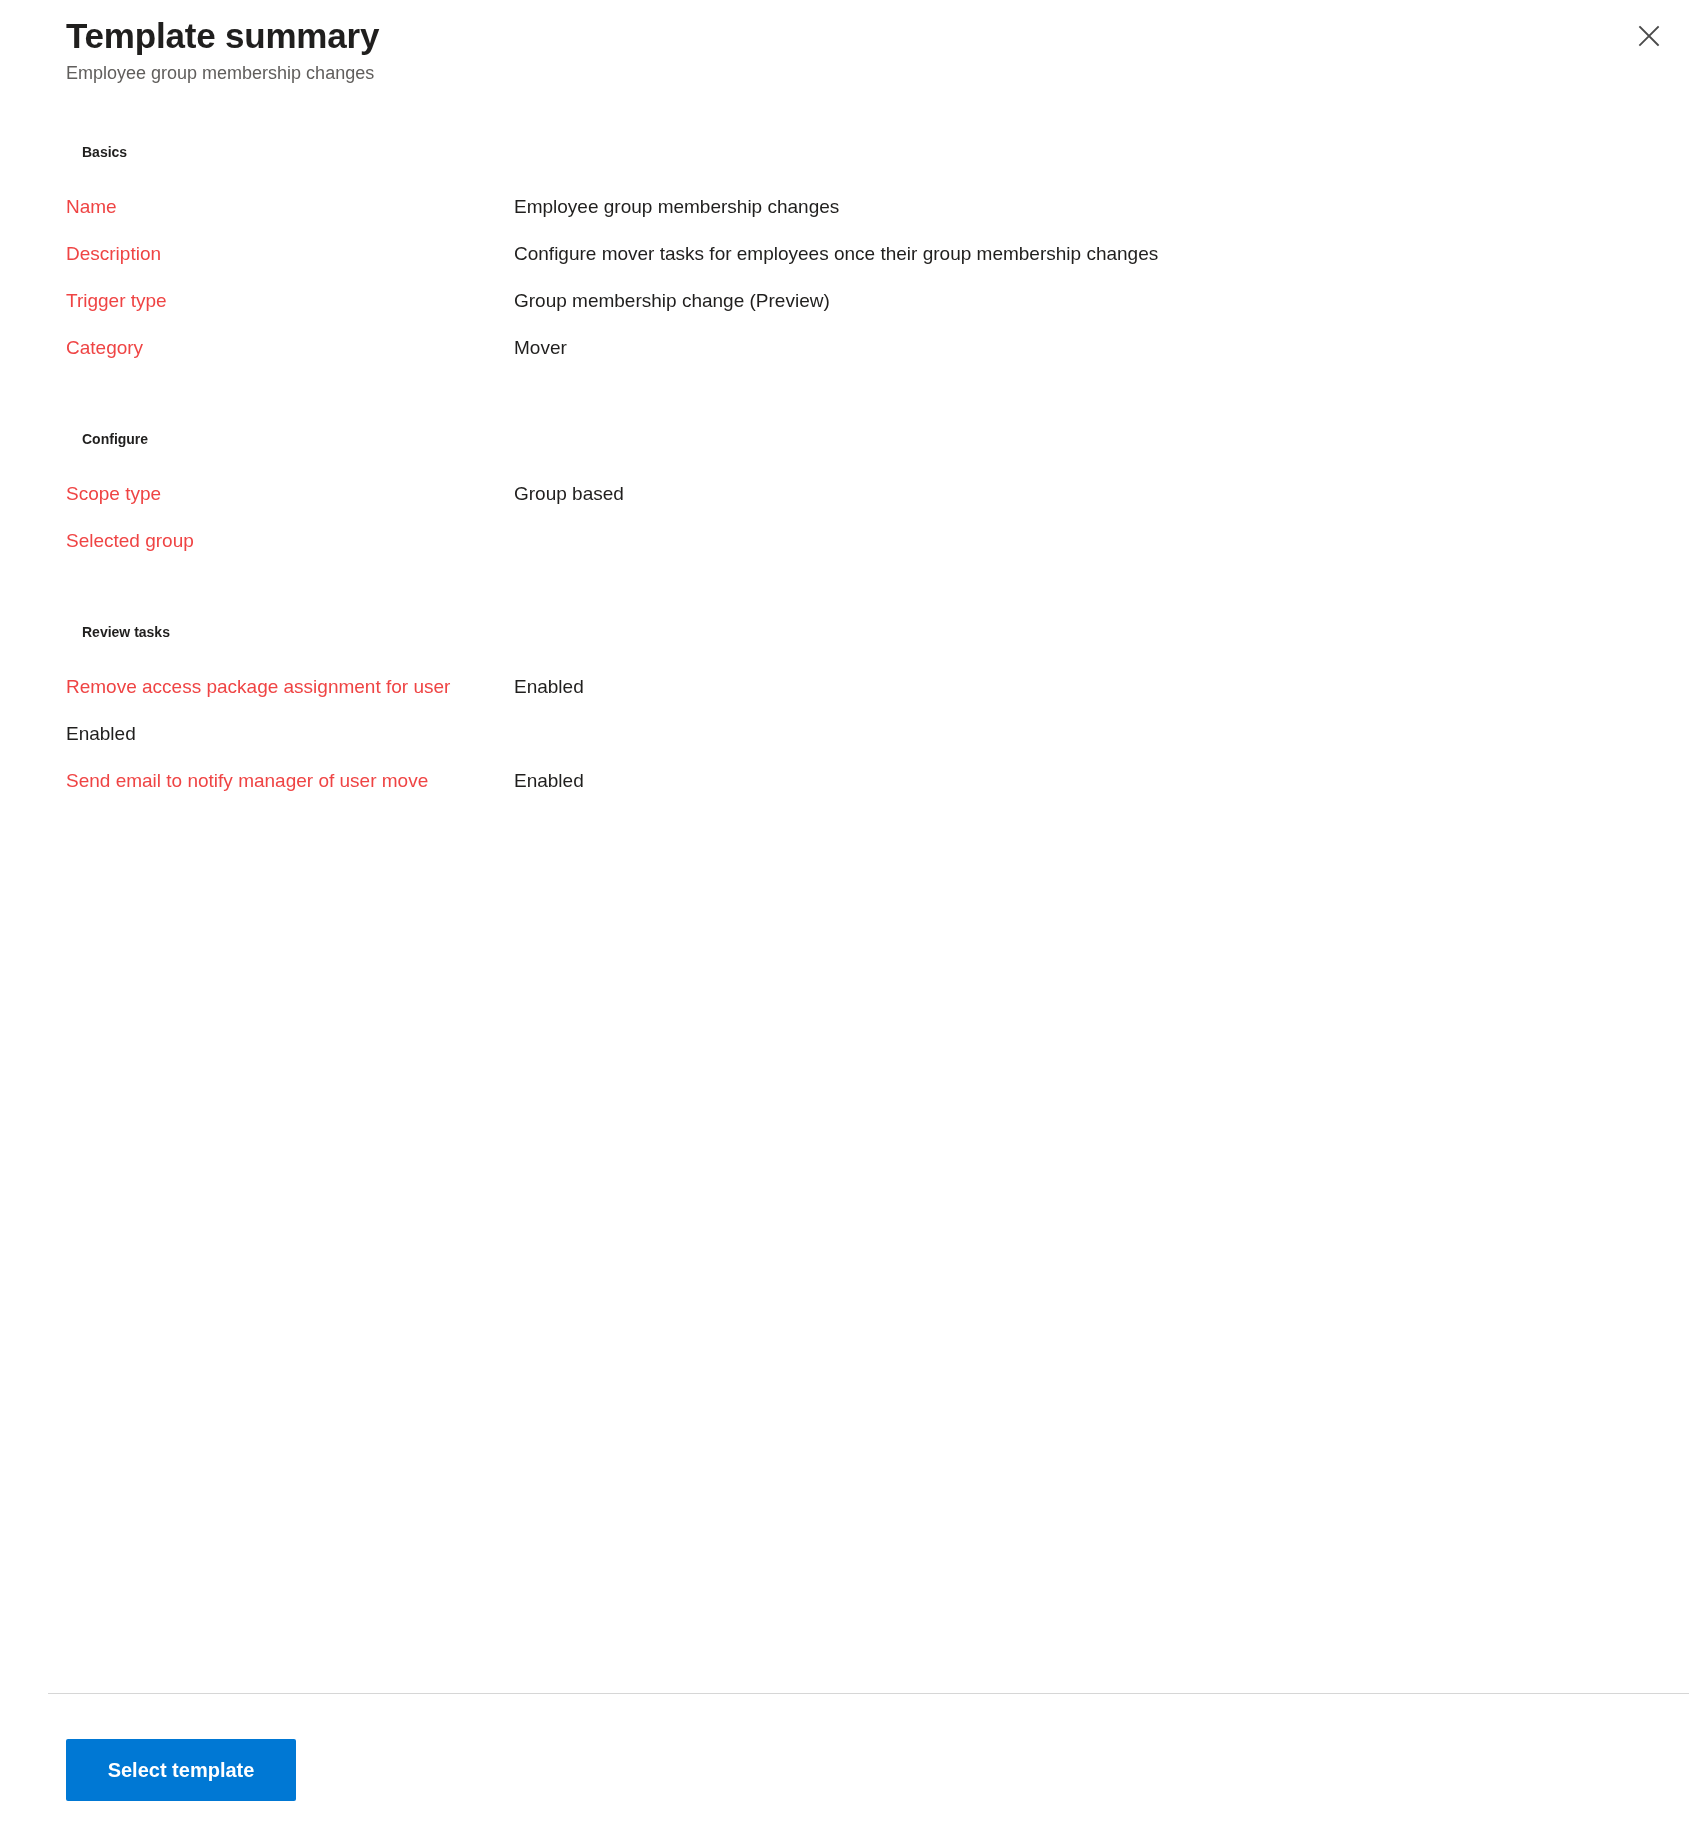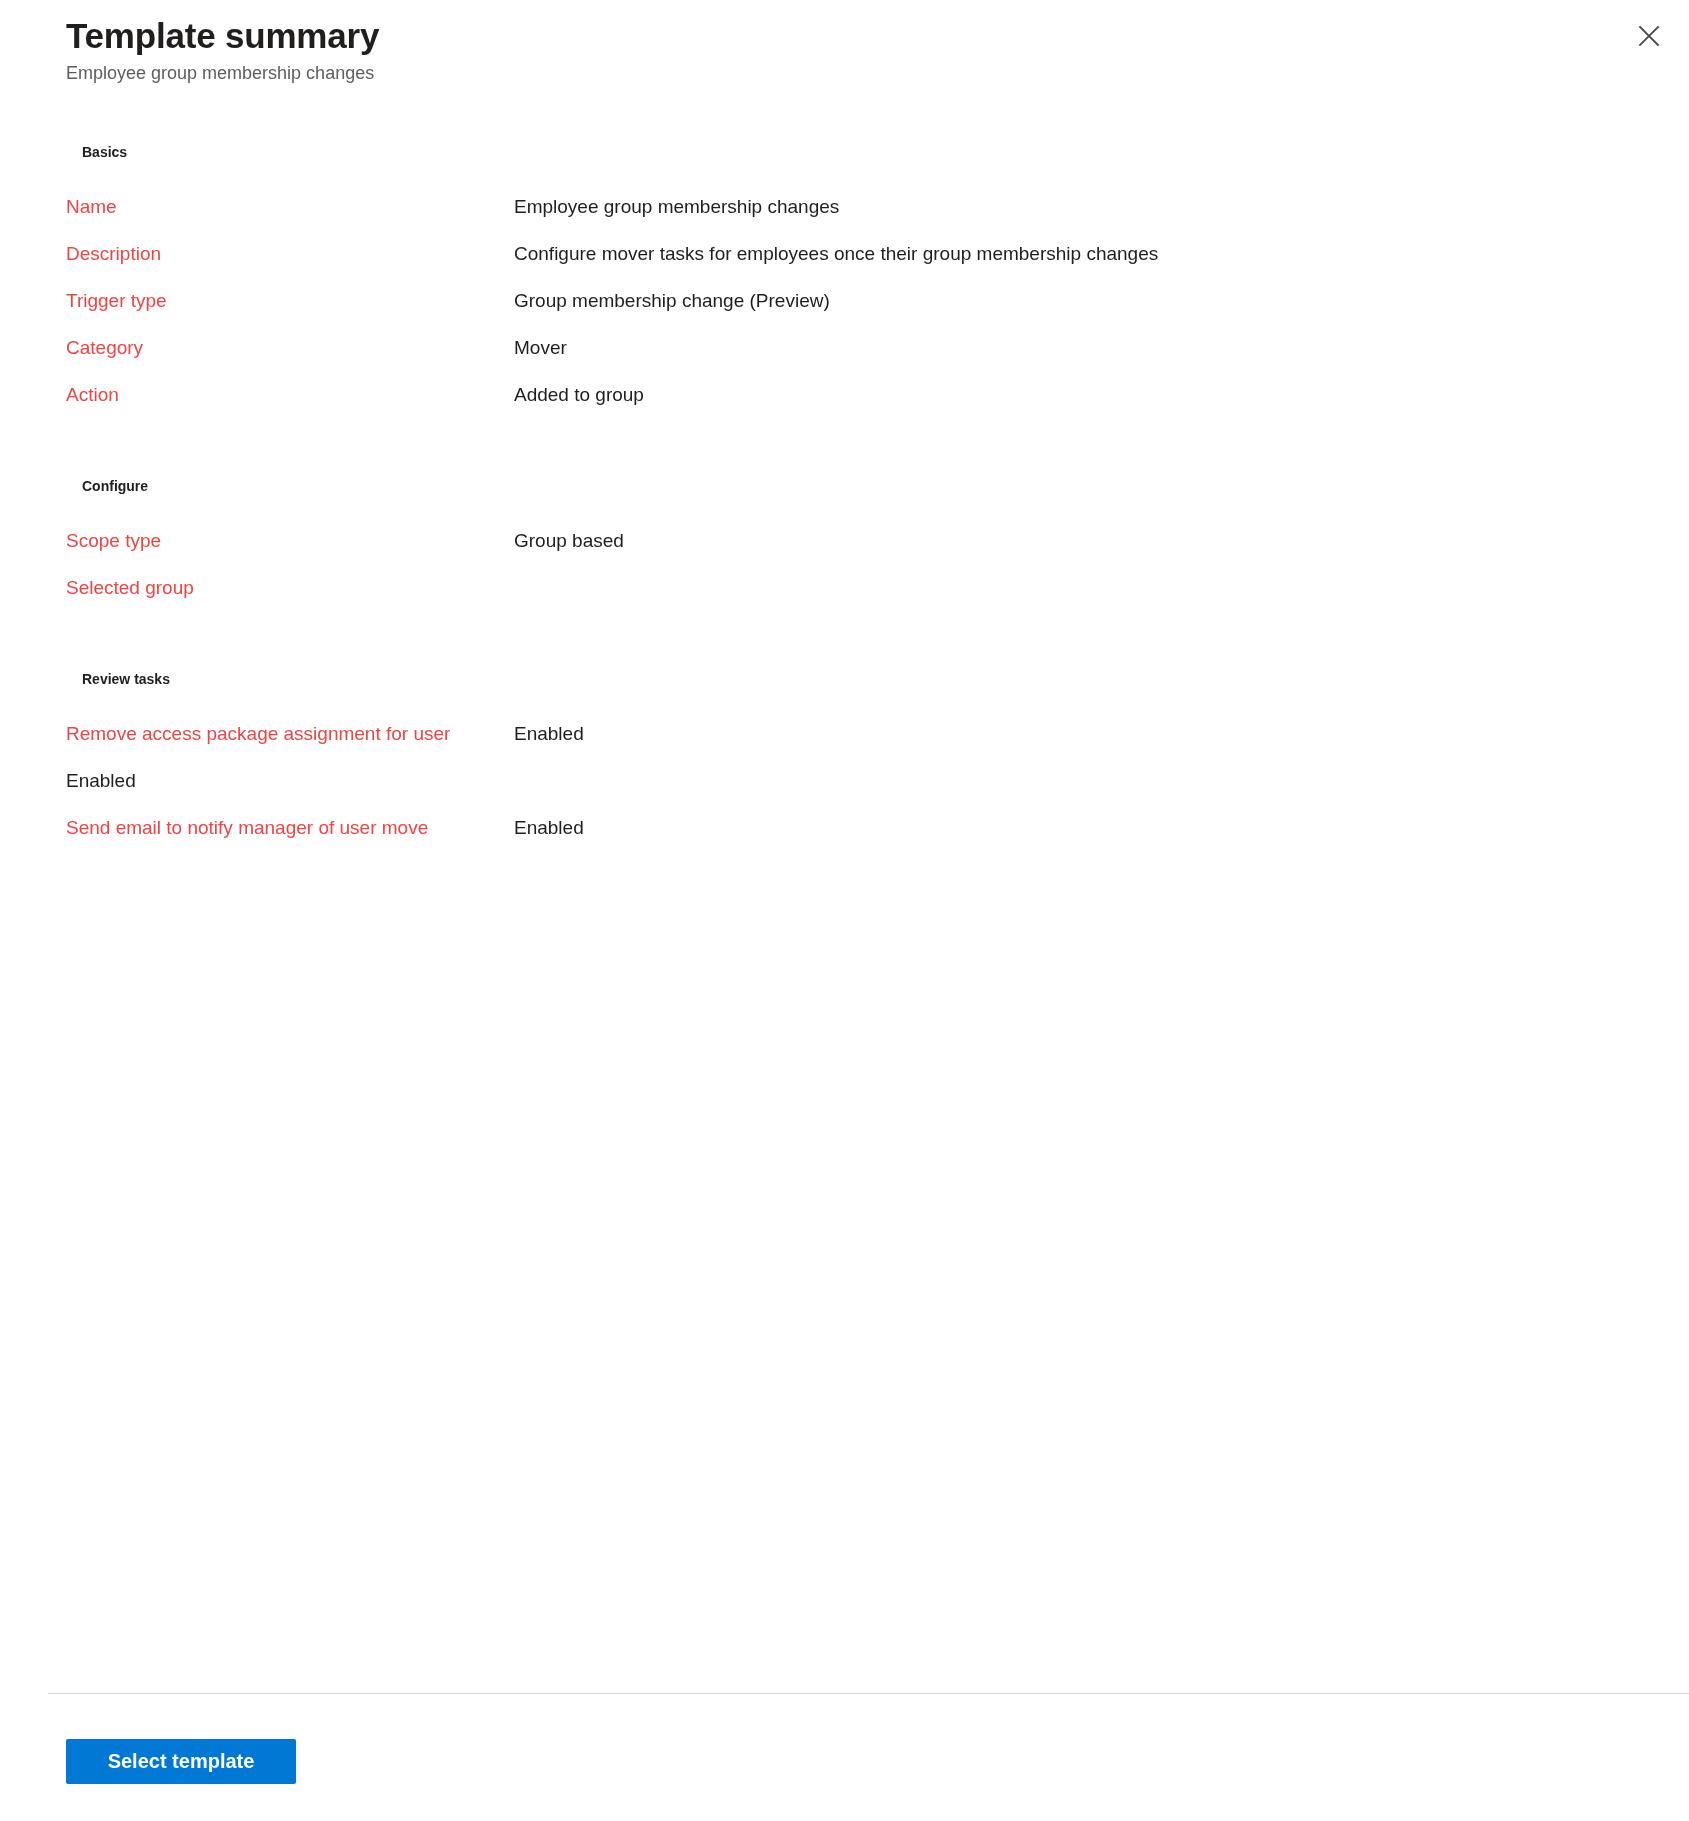--- a/index.html
+++ b/index.html
@@ -127,21 +127,21 @@
     height: 128px;
     box-sizing: border-box;
     padding: 45px 0 0 18px;
     background: #ffffff;
   }
   .primary-button {
     display: inline-flex;
     align-items: center;
     justify-content: center;
     min-width: 230px;
-    height: 45px;
+    height: 62px;
     padding: 0 22px;
     background: #0078d4;
     color: #ffffff;
     font-size: 20px;
     font-weight: 700;
     font-family: "Liberation Sans", sans-serif;
     border: none;
     border-radius: 2px;
     cursor: pointer;
     box-sizing: border-box;
@@ -179,24 +179,20 @@
           <div class="row-value">Configure mover tasks for employees once their group membership changes</div>
         </div>
         <div class="row">
           <div class="row-label">Trigger type</div>
           <div class="row-value">Group membership change (Preview)</div>
         </div>
         <div class="row">
           <div class="row-label">Category</div>
           <div class="row-value">Mover</div>
         </div>
-        <div class="row">
-          <div class="row-label">Action</div>
-          <div class="row-value">Added to group</div>
-        </div>
       </div>
     </div>
 
     <div class="section section-configure">
       <h2 class="section-heading">Configure</h2>
       <div class="rows cols-wide">
         <div class="row">
           <div class="row-label">Scope type</div>
           <div class="row-value">Group based</div>
         </div>

